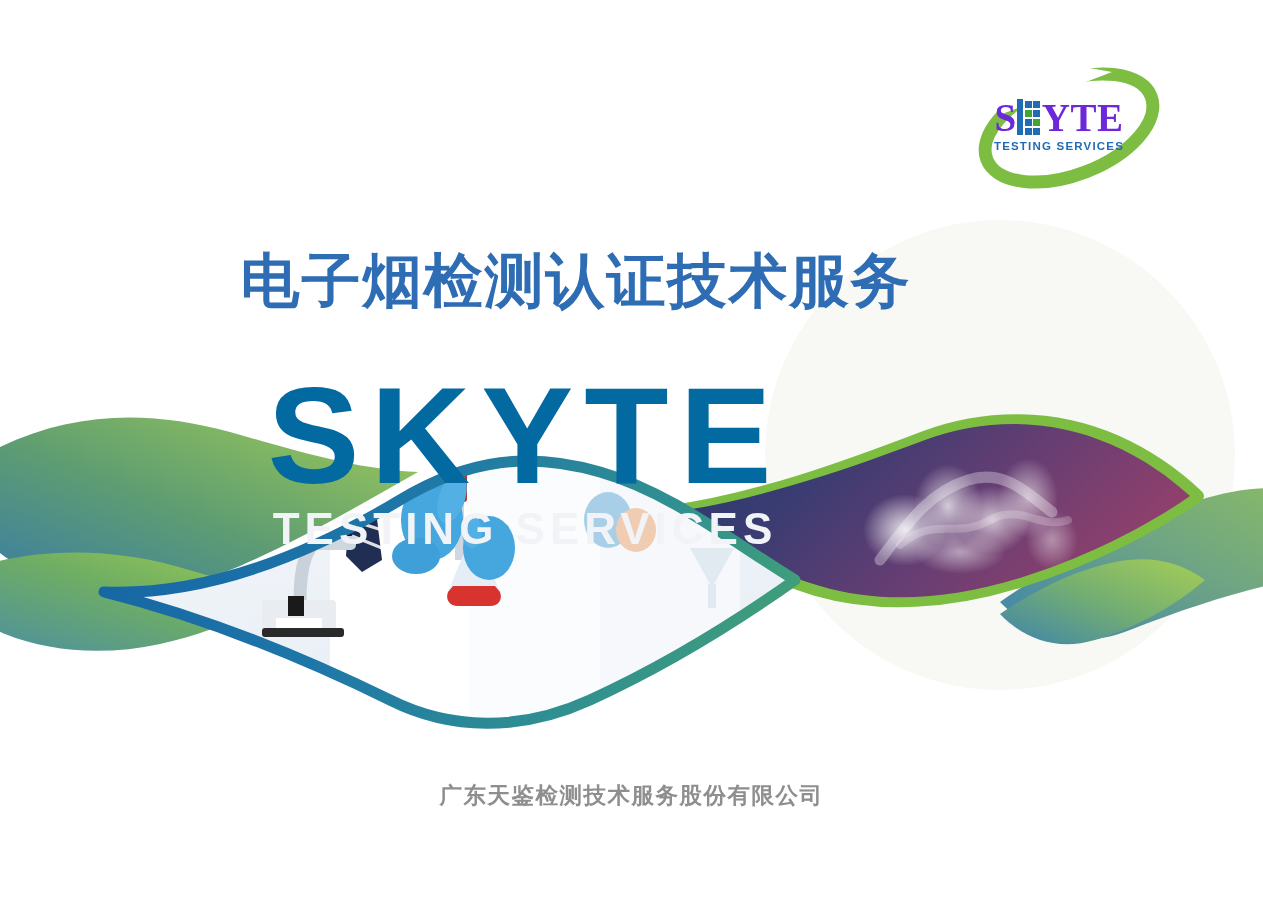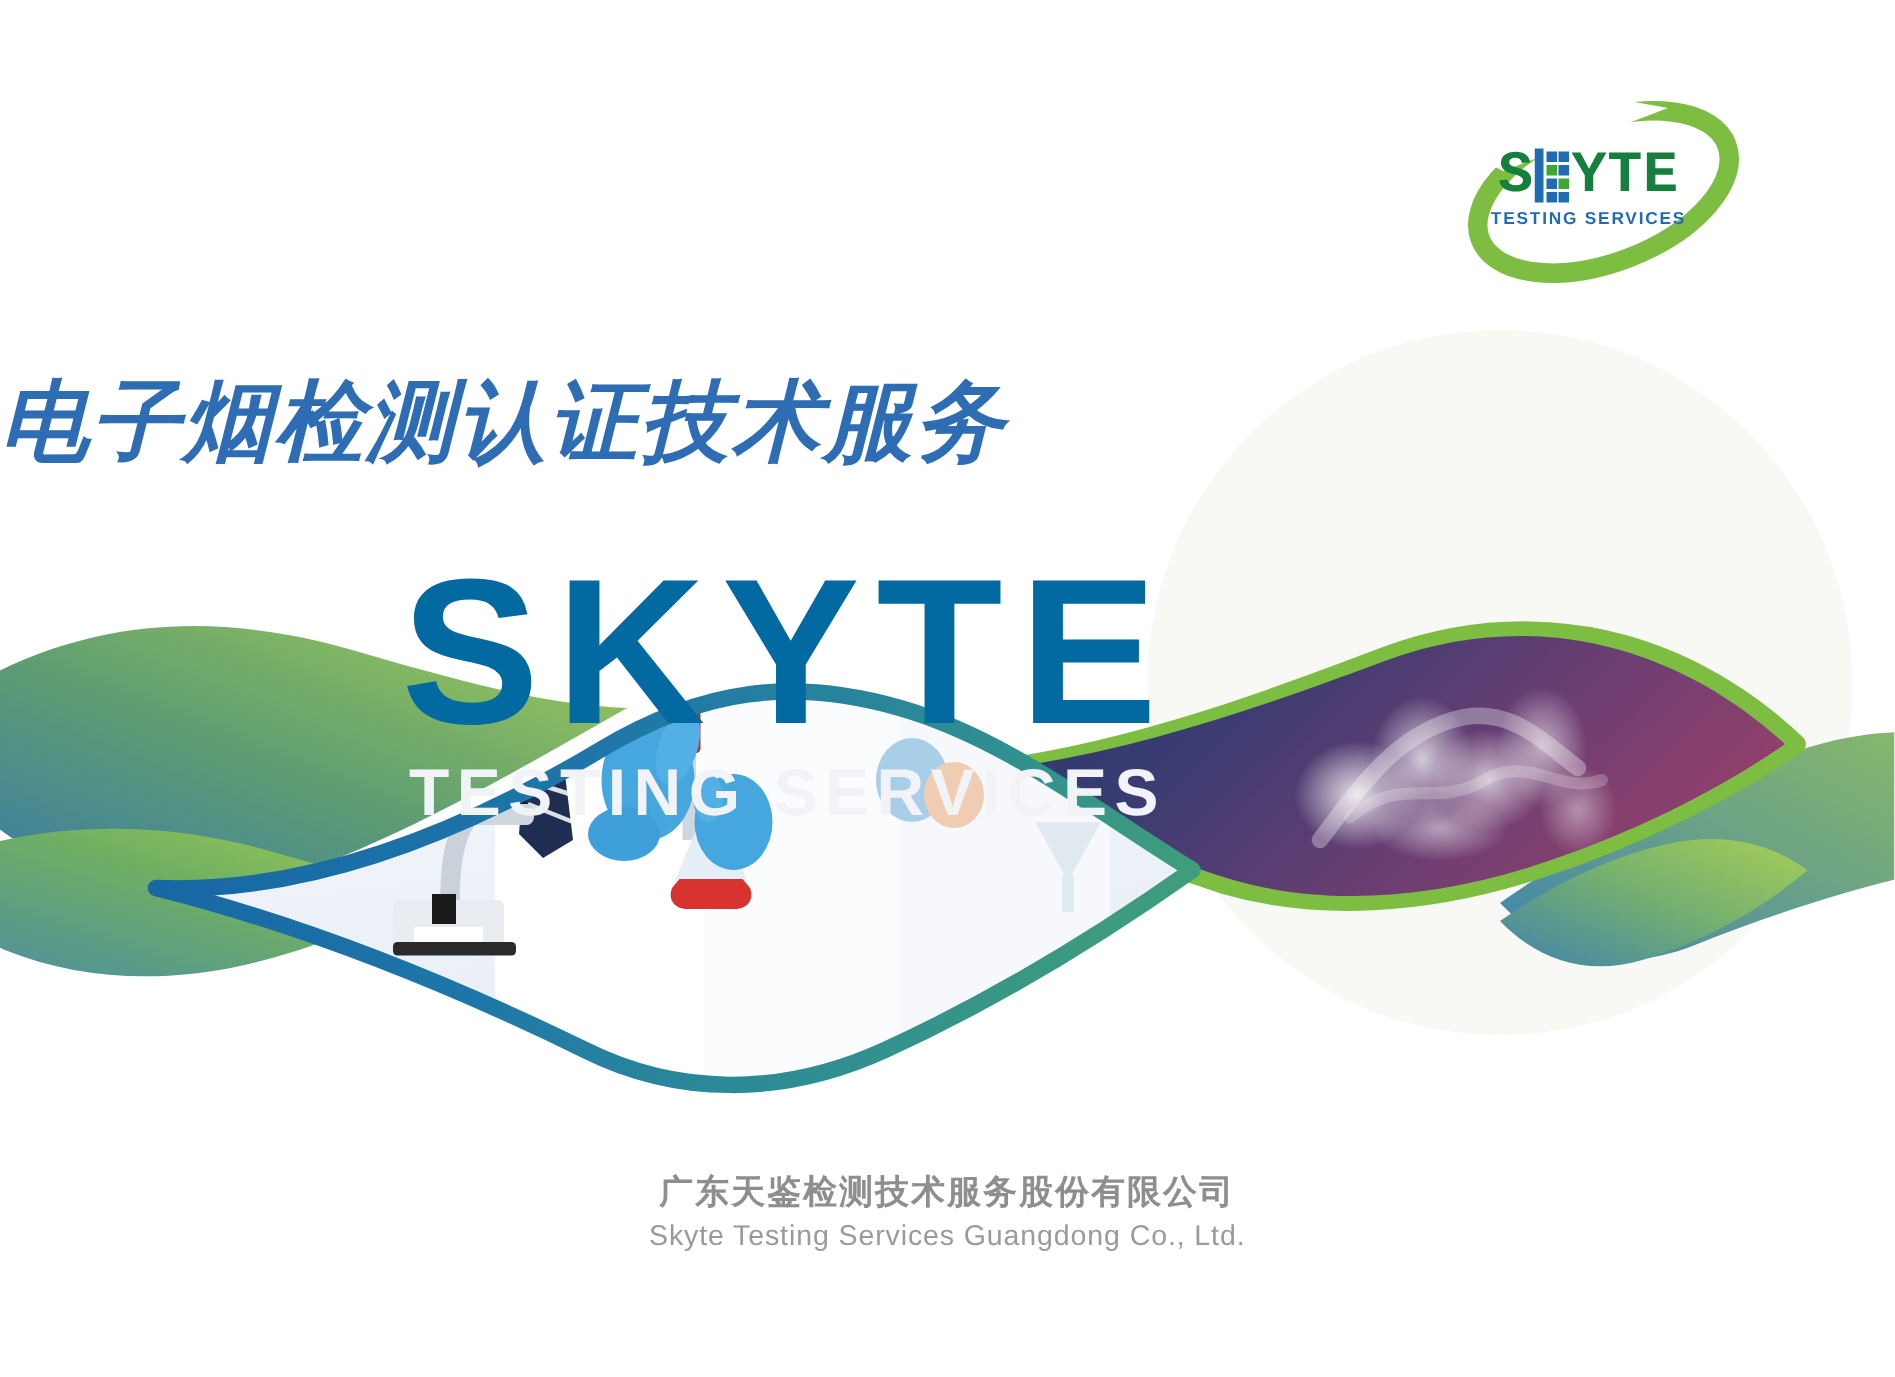--- a/index.html
+++ b/index.html
@@ -29,31 +29,31 @@
     font-family:"Liberation Sans",sans-serif;
   }
 
   
   .logo{position:absolute;left:962px;top:58px;width:215px;height:140px;}
   .logo-svg{position:absolute;left:0;top:0;}
   .logo-wordmark{
     position:absolute;left:17px;top:40px;width:160px;text-align:center;
   }
   .logo-sky{
-    font-size:39px;font-weight:700;letter-spacing:.5px;color:#15803d;
-    line-height:1;font-family:Liberation Mono, monospace;white-space:nowrap;
+    font-size:39px;font-weight:700;letter-spacing:.5px;color:#6d28d9;
+    line-height:1;font-family:Liberation Serif, serif;white-space:nowrap;
   }
   .logo-sky .kslot{display:inline-block;width:25px;position:relative;vertical-align:top;height:38px;}
   .logo-tag{
     font-size:11.5px;font-weight:700;letter-spacing:1.2px;color:#1F6CB4;
     margin-top:3px;font-family:"Liberation Sans",sans-serif;white-space:nowrap;
   }
 
   
-  .title-block{position:absolute;left:0;top:250px;width:1152px;text-align:left;font-style:italic;}
+  .title-block{position:absolute;left:0;top:250px;width:1152px;text-align:center;}
   .title-cn{
     font-size:59px;font-weight:700;letter-spacing:2px;color:#2E6DB4;
     line-height:1.05;font-family:"DejaVu Sans","Liberation Sans",sans-serif;
   }
   .title-en{
     font-size:24.5px;font-weight:400;letter-spacing:.2px;color:#3E6FAE;
     margin-top:10px;font-family:"Liberation Sans",sans-serif;
   }
 
   
@@ -243,16 +243,15 @@
       <div class="logo-tag">TESTING SERVICES</div>
     </div>
   </div>
 
   <div class="title-block">
     <div class="title-cn">电子烟检测认证技术服务</div>
   </div>
 
   <div class="footer">
     <div class="footer-cn">广东天鉴检测技术服务股份有限公司</div>
-    <div class="footer-en">Skyte Testing Services Guangdong Co., Ltd.</div>
   </div>
 
 </div>
 
 </body></html>

